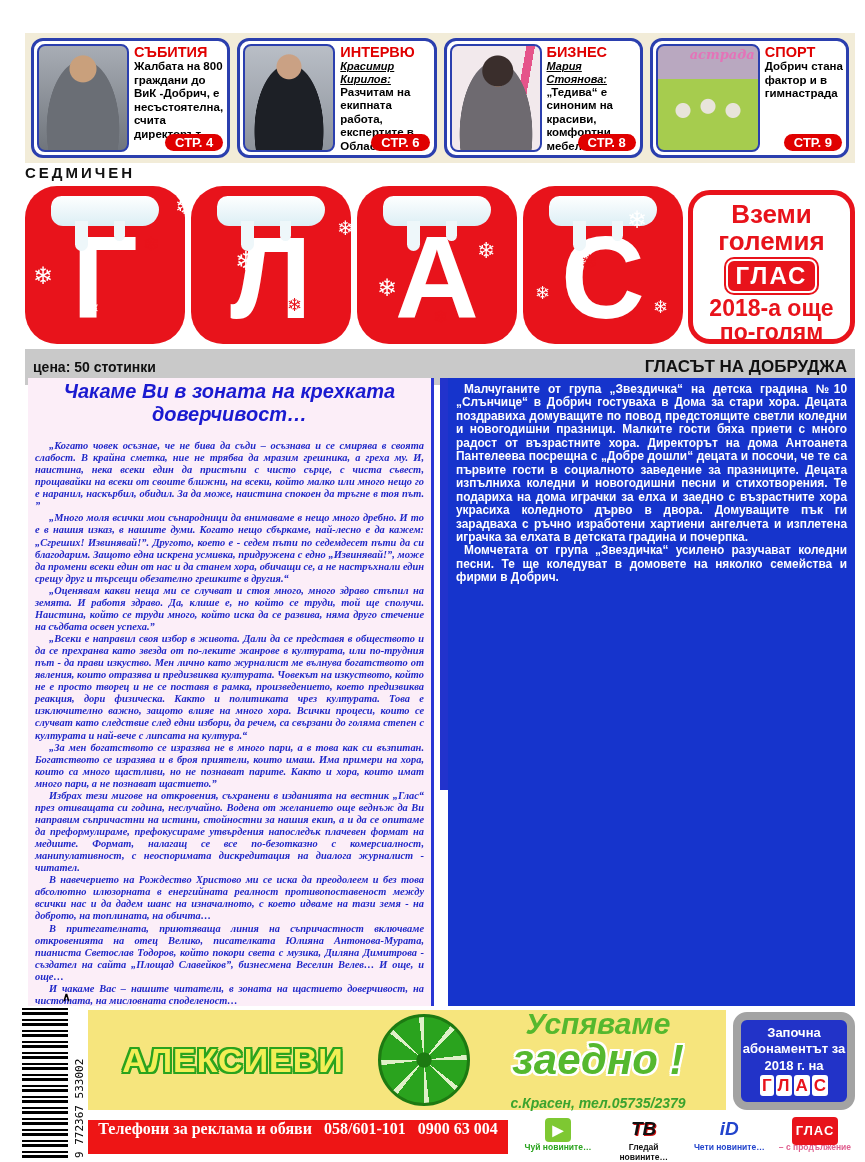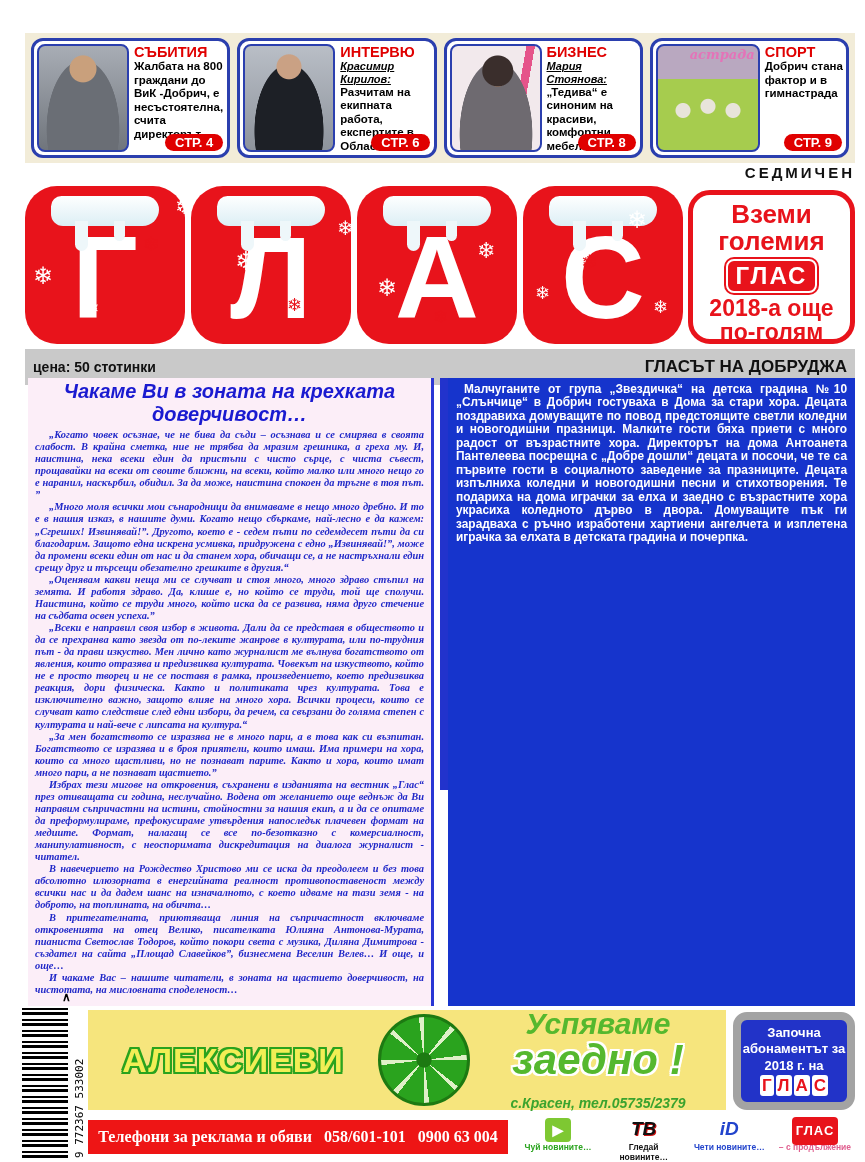--- a/index.html
+++ b/index.html
@@ -34,21 +34,21 @@
   .tscript { position:absolute; top:1px; right:3px; color:#e473b8; font-style:italic;
              font-family:"DejaVu Serif", serif; font-size:13px; font-weight:bold; }
   .tbody { flex:1; position:relative; font-size:11.5px; font-weight:bold; line-height:1.18; padding-top:1px; }
   .tcat  { color:#e00000; font-size:14.5px; font-weight:bold; line-height:1.05; }
   .tauthor { font-style:italic; text-decoration:underline; font-size:11px; line-height:1.15; }
   .tpill { position:absolute; right:1px; bottom:1px; background:#e00000; color:#fff;
            border-radius:11px; padding:1px 10px; font-size:13px; font-weight:bold; }
 
   
   .dateline { position:absolute; left:25px; top:164px; width:830px; display:flex;
-              justify-content:flex-end; font-weight:bold; font-size:15px; color:#111; }
+              justify-content:flex-start; font-weight:bold; font-size:15px; color:#111; }
   .weekly { letter-spacing:3px; }
   .date-red { color:#e00000; }
 
   
   .masthead { position:absolute; left:25px; top:186px; width:658px; height:158px;
               display:flex; gap:6px; }
   .tile { flex:1; background:#e8131b; border-radius:32px; position:relative; overflow:hidden;
           display:flex; align-items:center; justify-content:center; }
   .tile .letter { color:#fff; font-size:116px; font-weight:bold; line-height:1;
                   padding-top:26px; font-family:"Liberation Sans", sans-serif; }
@@ -76,21 +76,21 @@
   .pricebar { position:absolute; left:25px; top:349px; width:830px; height:36px; background:#c9c9c9;
               display:flex; justify-content:space-between; align-items:center; padding:0 8px;
               font-weight:bold; color:#111; }
   .pricebar .price { font-size:14px; }
   .pricebar .motto { font-size:17px; }
 
   
   .article { position:absolute; left:28px; top:378px; width:406px; height:628px;
              background:#fceef8; border-right:3px solid #2936d4; padding:2px 7px 0 7px; overflow:hidden; }
   .headline { color:#1a1ad0; font-size:20px; font-weight:bold; font-style:italic;
-              text-align:center; margin-bottom:3px; }
+              text-align:center; margin-bottom:14px; }
   p.art { color:#2028c8; font-family:"Liberation Serif", serif; font-weight:bold; font-style:italic;
           font-size:10.4px; line-height:1.16; text-align:justify; text-indent:14px; }
   .signature { text-align:right; color:#1a1ad0; font-weight:bold; font-style:italic;
                font-size:15px; margin-top:6px; }
 
   
   .story { position:absolute; left:440px; top:378px; width:415px; height:628px;
            display:flex; flex-direction:row; }
   .photo { height:412px; border:4px solid #2233cc; position:relative; overflow:hidden;
            background:#e3dac0; flex-shrink:0; }
@@ -162,21 +162,21 @@
   .uspy .u3 { color:#3aa32e; font-size:14px; font-weight:bold; font-style:italic; margin-top:14px; }
   .sub-box { position:absolute; left:733px; top:1012px; width:122px; height:98px; background:#2233c8;
              border:8px solid #a3a3a3; border-radius:14px; color:#fff; text-align:center;
              font-weight:bold; font-size:13px; line-height:1.25; padding-top:5px; }
   .sub-box .glas span { display:inline-block; background:#fff; color:#e8131b; font-weight:bold;
              font-size:17px; padding:0 2px; margin:1px 1px 0 1px; border-radius:3px; }
 
   
   .phone-bar { position:absolute; left:88px; top:1120px; width:420px; height:34px; background:#ee1515;
                color:#fff; font-family:"Liberation Serif", serif; font-weight:bold; font-size:16px;
-               display:flex; align-items:center; justify-content:center; gap:12px; }
+               display:flex; align-items:flex-start; justify-content:center; gap:12px; }
   .flogos { position:absolute; left:518px; top:1116px; width:337px; height:42px;
             display:flex; justify-content:space-between; }
   .flogo { width:80px; text-align:center; }
   .fmark { height:26px; font-weight:bold; font-size:19px; line-height:26px; }
   .fmark.radio span { display:inline-block; width:26px; height:24px; background:#7ec832; color:#fff;
             border-radius:4px; font-size:14px; line-height:24px; }
   .fmark.tv { color:#111; font-style:italic; text-shadow:1px 1px 0 #cc1111; }
   .fmark.idm { color:#2244cc; font-style:italic; }
   .fmark.glas span { display:inline-block; background:#e8131b; color:#fff; font-size:13px;
             padding:1px 4px; border-radius:4px; letter-spacing:1px; }
@@ -321,20 +321,21 @@
           <div class="person"></div>
         <div class="person"></div>
           <div class="person"></div>
         <div class="person"></div>
           <div class="person"></div>
         <div class="person"></div>
       </div>
     </div>
     <div class="caption">
       <p>Малчуганите от група „Звездичка“ на  детска градина №10 „Слънчице“ в Добрич гостуваха в Дома за стари хора. Децата поздравиха домуващите по повод предстоящите светли коледни и новогодишни празници. Малките гости бяха приети с много радост от възрастните хора. Директорът на дома Антоанета Пантелеева посрещна с „Добре дошли“ децата и посочи, че те са първите гости в социалното заведение за празниците. Децата изпълниха коледни и новогодишни песни и стихотворения. Те подариха на дома играчки за елха и заедно с възрастните хора украсиха коледното дърво в двора. Домуващите пък ги зарадваха с ръчно изработени хартиени ангелчета и изплетена играчка за елхата в детската градина и почерпка.</p>
+      <p>Момчетата от група „Звездичка“ усилено разучават коледни песни. Те ще коледуват в домовете на няколко семейства и фирми в Добрич.</p>
     </div>
   </div>
 
   <div class="barcode-zone">
     <span class="bc-caret">∧</span>
     <div class="bars"></div>
     <div class="bc-digits">9 772367 533002</div>
   </div>
 
   <div class="yellow-ad">

